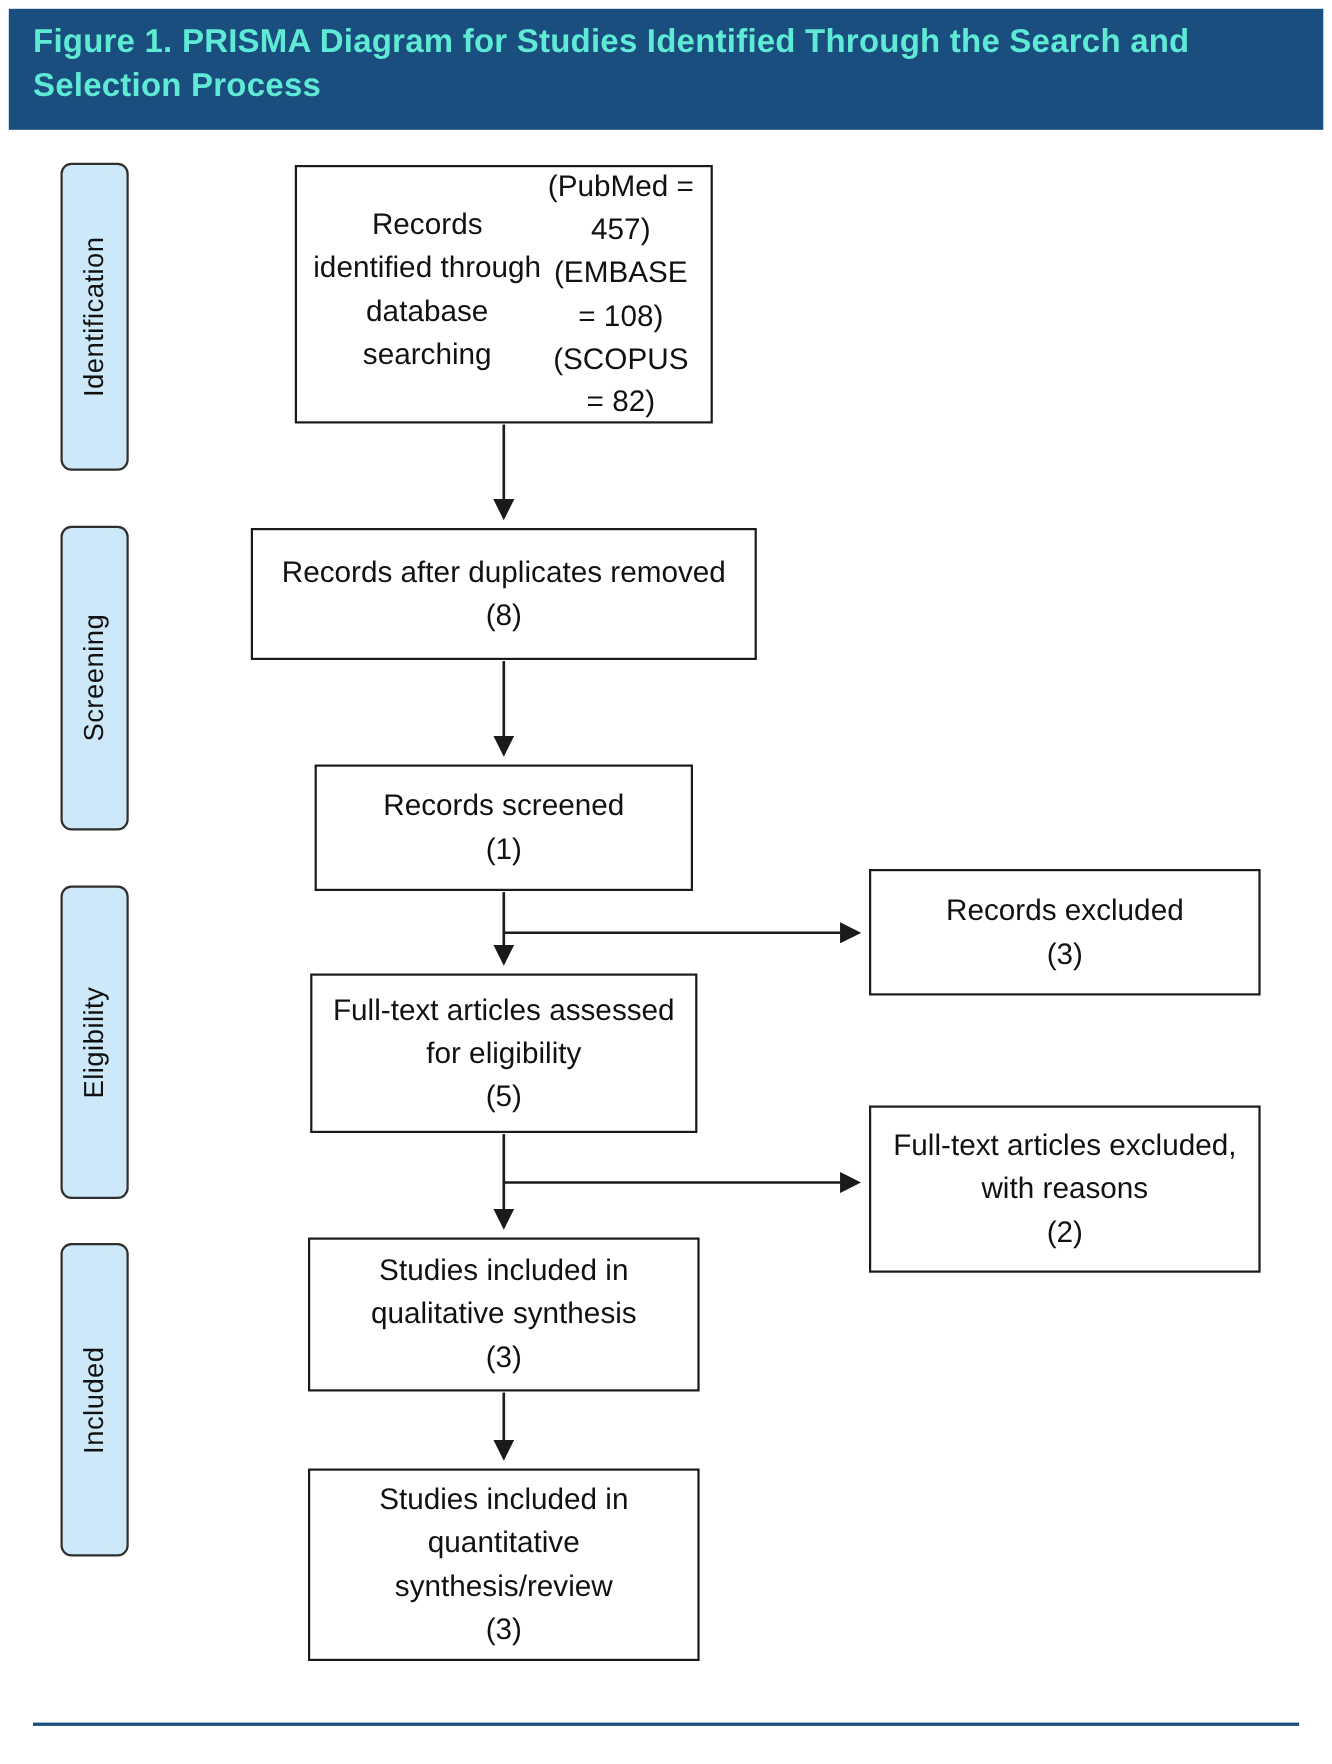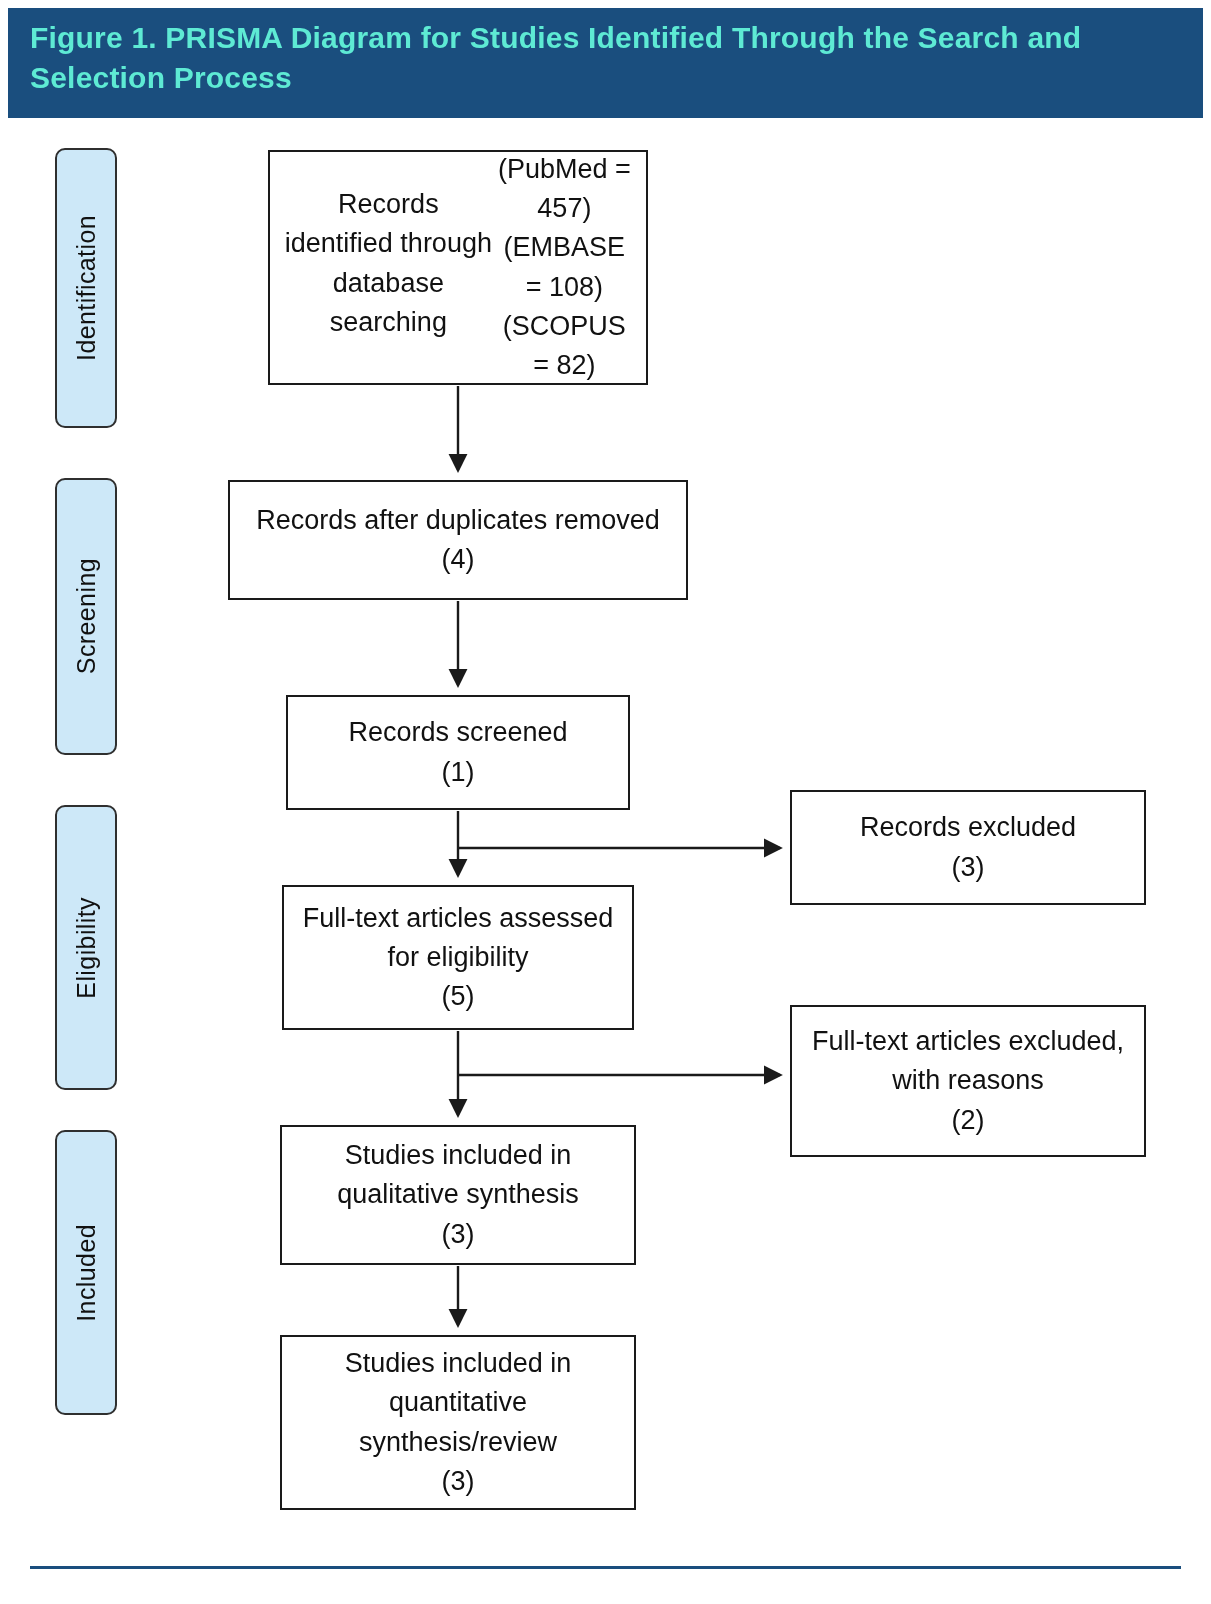--- a/index.html
+++ b/index.html
@@ -129,21 +129,21 @@
   <div class="fbox" style="left:268px; top:150px; width:380px; height:235px;">
     <div class="fbox-title">Records identified through
 database searching</div>
     <div class="fbox-counts">(PubMed = 457)
 (EMBASE = 108)
 (SCOPUS = 82)</div>
   </div>
 
   <div class="fbox" style="left:228px; top:480px; width:460px; height:120px;">
     <div>Records after duplicates removed
-(4)</div>
+(8)</div>
   </div>
 
   <div class="fbox" style="left:286px; top:695px; width:344px; height:115px;">
     <div>Records screened
 (1)</div>
   </div>
 
   <div class="fbox" style="left:790px; top:790px; width:356px; height:115px;">
     <div>Records excluded
 (3)</div>

